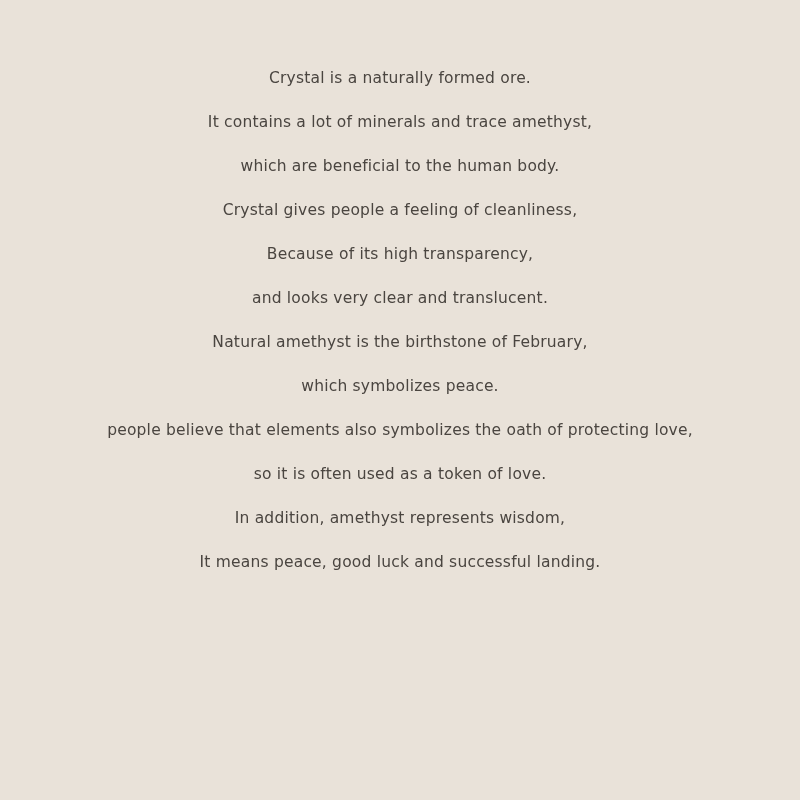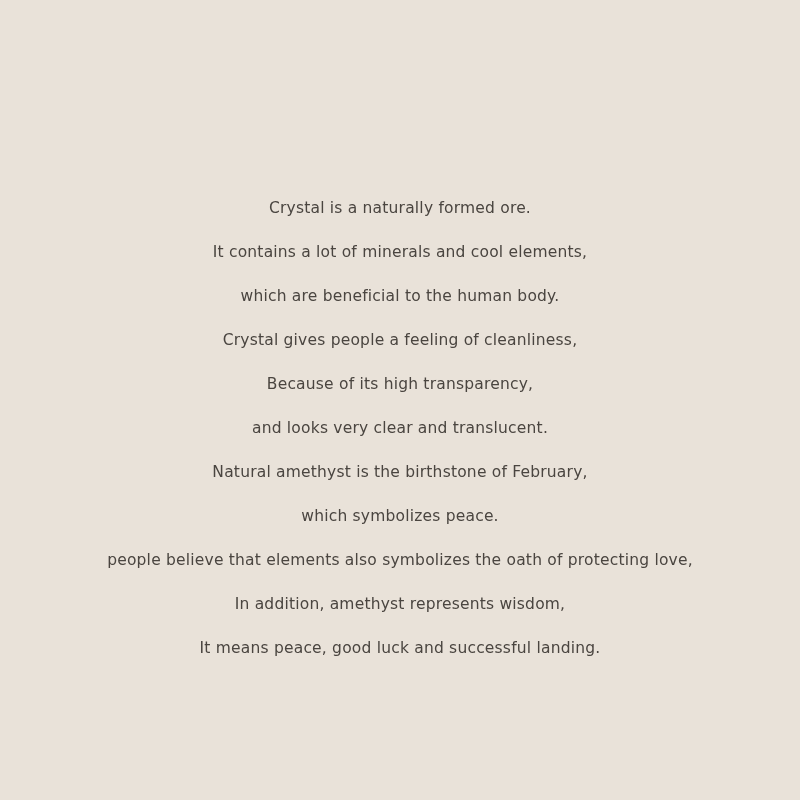--- a/index.html
+++ b/index.html
@@ -14,21 +14,21 @@
     overflow: hidden;
   }
   .page {
     width: 800px;
     height: 800px;
     background: #e9e2d9;
     box-sizing: border-box;
     display: flex;
     flex-direction: column;
     align-items: center;
-    justify-content: center;
+    justify-content: flex-start;
     padding-top: 56px;
   }
   .text-block {
     width: 100%;
     display: flex;
     flex-direction: column;
     align-items: center;
   }
   .line {
     color: #4a4540;
@@ -39,24 +39,25 @@
     white-space: nowrap;
     font-family: "DejaVu Sans", sans-serif;
   }
 </style>
 </head>
 <body>
 
 <div class="page">
   <div class="text-block">
     <div class="line">Crystal is a naturally formed ore.</div>
-    <div class="line">It contains a lot of minerals and cool elements,</div>
+    <div class="line">It contains a lot of minerals and trace amethyst,</div>
     <div class="line">which are beneficial to the human body.</div>
     <div class="line">Crystal gives people a feeling of cleanliness,</div>
     <div class="line">Because of its high transparency,</div>
     <div class="line">and looks very clear and translucent.</div>
     <div class="line">Natural amethyst is the birthstone of February,</div>
     <div class="line">which symbolizes peace.</div>
     <div class="line">people believe that elements also symbolizes the oath of protecting love,</div>
+    <div class="line">so it is often used as a token of love.</div>
     <div class="line">In addition, amethyst represents wisdom,</div>
     <div class="line">It means peace, good luck and successful landing.</div>
   </div>
 </div>
 
 </body></html>

